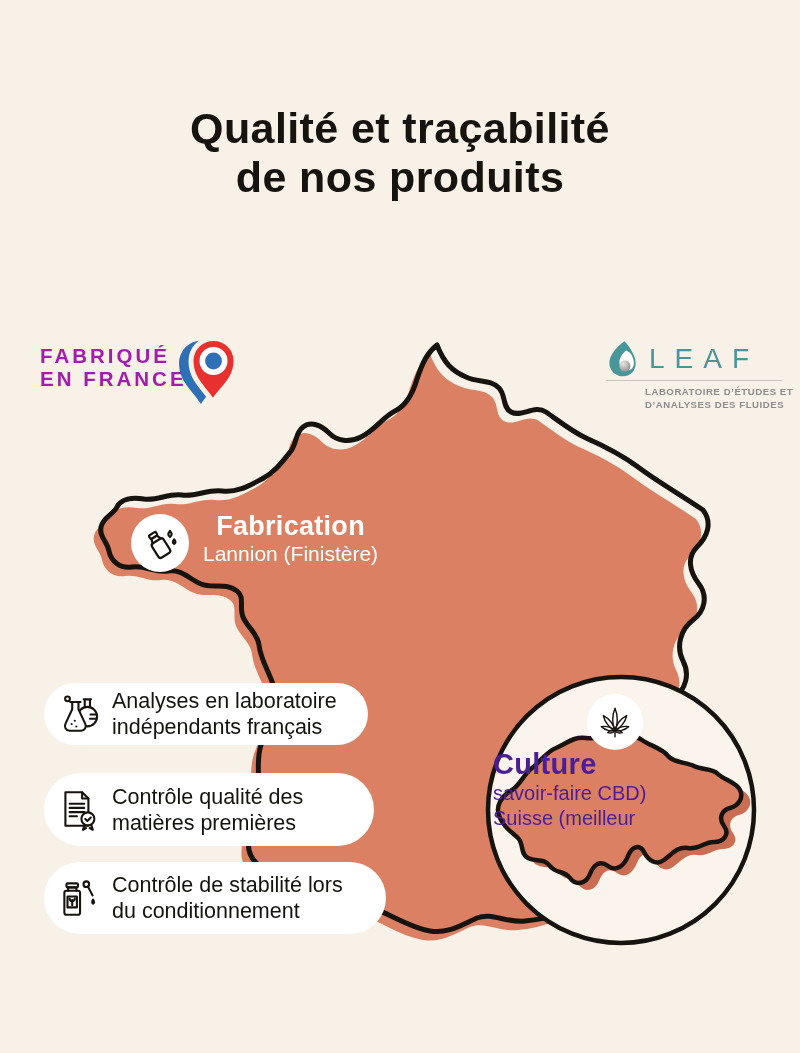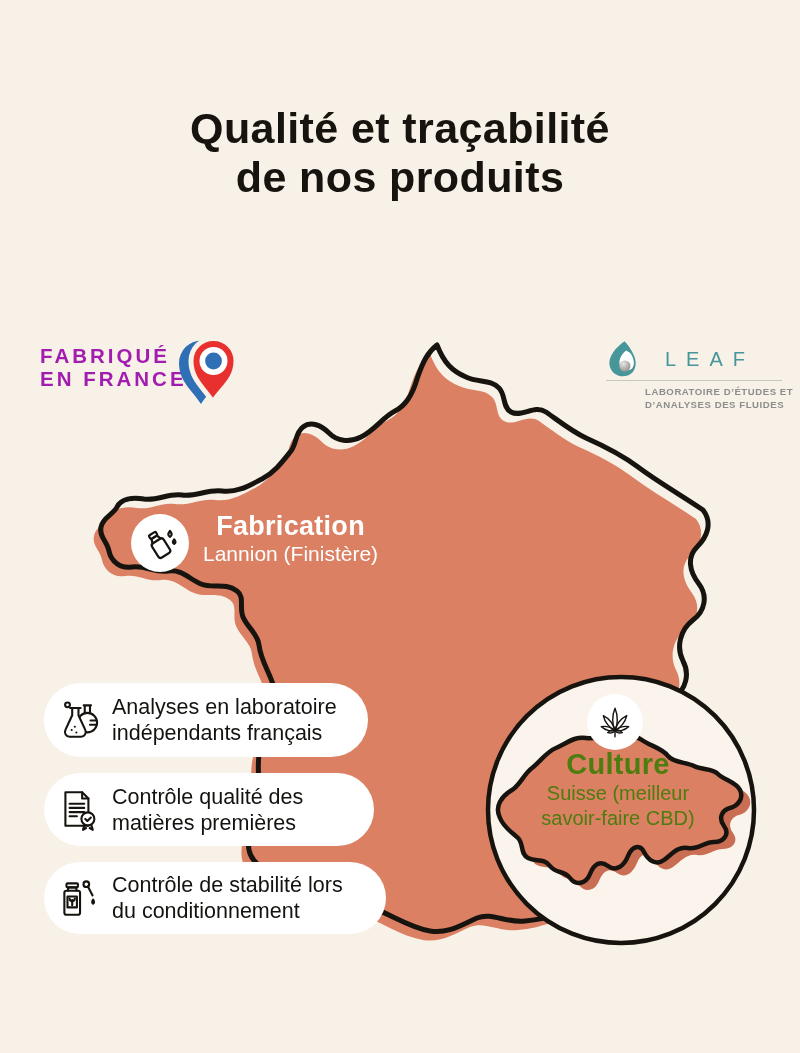--- a/index.html
+++ b/index.html
@@ -24,22 +24,22 @@
   .mif .t{
     font-size:20.5px;font-weight:bold;letter-spacing:3px;
     line-height:23px;color:#a21caf;white-space:nowrap;
   }
   .mif-pin{position:absolute;left:174px;top:330px;width:78px;height:76px;}
 
   
   .leaf{position:absolute;left:606px;top:340px;width:176px;}
   .leaf-row{display:flex;align-items:center;gap:9px;}
   .leaf-word{
-    font-size:20px;font-weight:normal;letter-spacing:10px;
-    color:var(--teal,#46969A);line-height:36px;margin-left:16px;
+    font-size:28px;font-weight:normal;letter-spacing:10px;
+    color:var(--teal,#46969A);line-height:36px;
   }
   .leaf-rule{height:1px;background:#c9c5bf;margin:2px 0 4px 0;}
   .leaf-sub{
     font-size:9.6px;font-weight:bold;letter-spacing:.55px;
     color:var(--subtitle_gray,#8D8D8D);line-height:13px;white-space:nowrap;padding-left:39px;
   }
 
   
   .map-svg{position:absolute;left:0;top:0;width:800px;height:1053px;}
 
@@ -58,32 +58,32 @@
     position:absolute;left:587px;top:694px;width:56px;height:56px;
     background:#fff;border-radius:50%;
     display:flex;align-items:center;justify-content:center;
   }
   .cult-circle::after{
     content:"";position:absolute;left:18px;top:40px;width:20px;height:20px;
     background:#fff;transform:rotate(45deg);z-index:-1;
   }
   .cult-label{
     position:absolute;left:493px;top:748px;width:250px;
-    text-align:center;color:#4d7c0f;
+    color:#4c1d95;
   }
   .cult-label .l1{font-size:29px;font-weight:bold;line-height:33px;letter-spacing:.3px;}
   .cult-label .l2{font-size:20px;line-height:25px;}
 
   
   .pill{
     position:absolute;background:#fff;border-radius:40px;
     display:flex;align-items:center;gap:10px;padding:0 16px 0 12px;
     box-sizing:border-box;
   }
-  .pill-1{left:44px;top:683px;width:324px;height:74px;}
+  .pill-1{left:44px;top:683px;width:324px;height:62px;}
   .pill-2{left:44px;top:773px;width:330px;height:73px;}
   .pill-3{left:44px;top:862px;width:342px;height:72px;}
   .pill .txt{font-size:21.5px;line-height:26px;color:#151310;}
   .pill .ic{flex:0 0 46px;width:46px;height:46px;}
 
   svg *{vector-effect:none;}
 </style>
 </head>
 <body>
 
@@ -179,22 +179,22 @@
           </g>
         <g transform="rotate(-106 20 29)">
             <path d="M20 29 C18.4 27 18.4 23.5 20 21 C21.6 23.5 21.6 27 20 29 Z"></path>
           </g>
         <path d="M20 29 V35.5"></path>
       </g>
     </svg>
   </div>
   <div class="cult-label">
     <div class="l1">Culture</div>
+    <div class="l2">savoir-faire CBD)</div>
     <div class="l2">Suisse (meilleur</div>
-    <div class="l2">savoir-faire CBD)</div>
   </div>
 
   <div class="pill pill-1">
     <svg class="ic" viewBox="0 0 44 44" aria-hidden="true">
       <g fill="none" stroke="#17140F" stroke-width="2" stroke-linejoin="round" stroke-linecap="round">
         <path d="M26.5 8 H33.5 M27.5 8 V15 M32.5 8 V15"></path>
         <circle cx="30" cy="24.5" r="9.3" fill="#FFFFFF"></circle>
         <path d="M33 22.5 H38 M32.5 26.5 H38.5"></path>
         <circle cx="11" cy="7.5" r="2.3"></circle>
         <path fill="#FFFFFF" d="M13.5 10.5 H23.5 M15.5 10.5 V17.5 L9 31.5 A4.5 4.5 0 0 0 13 38 H24 A4.5 4.5 0 0 0 28 31.5 L21.5 17.5 V10.5"></path>

